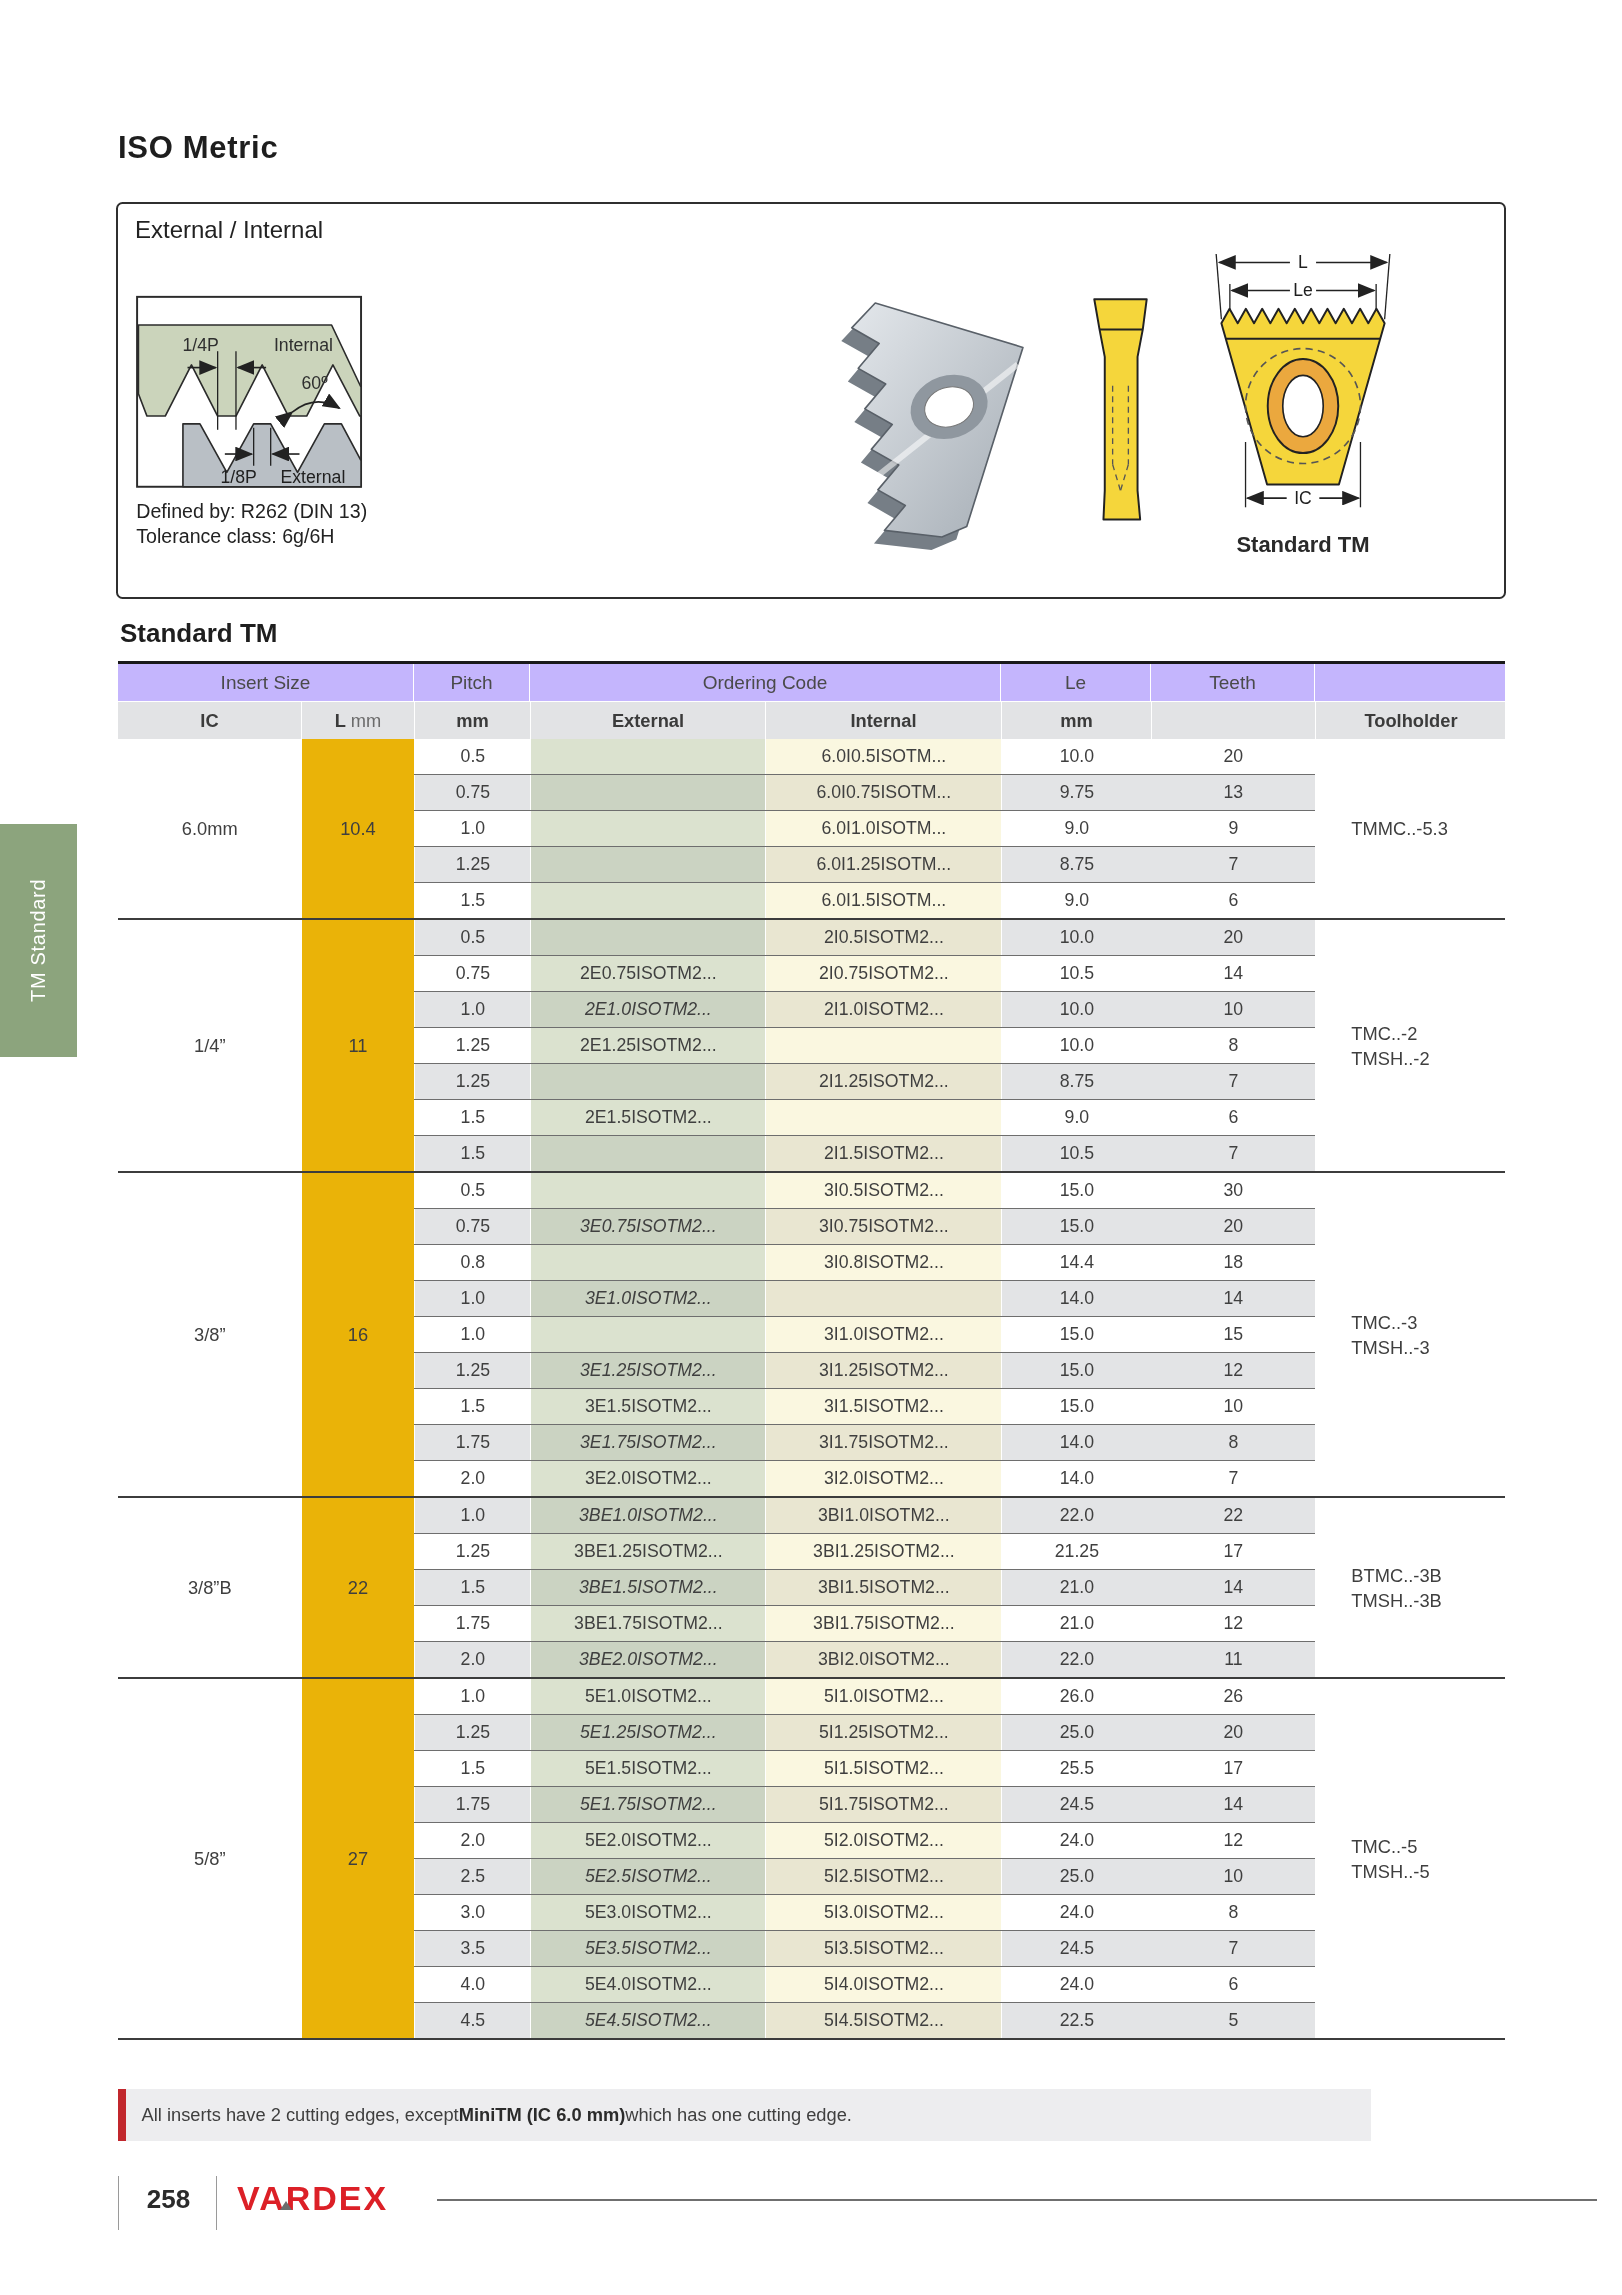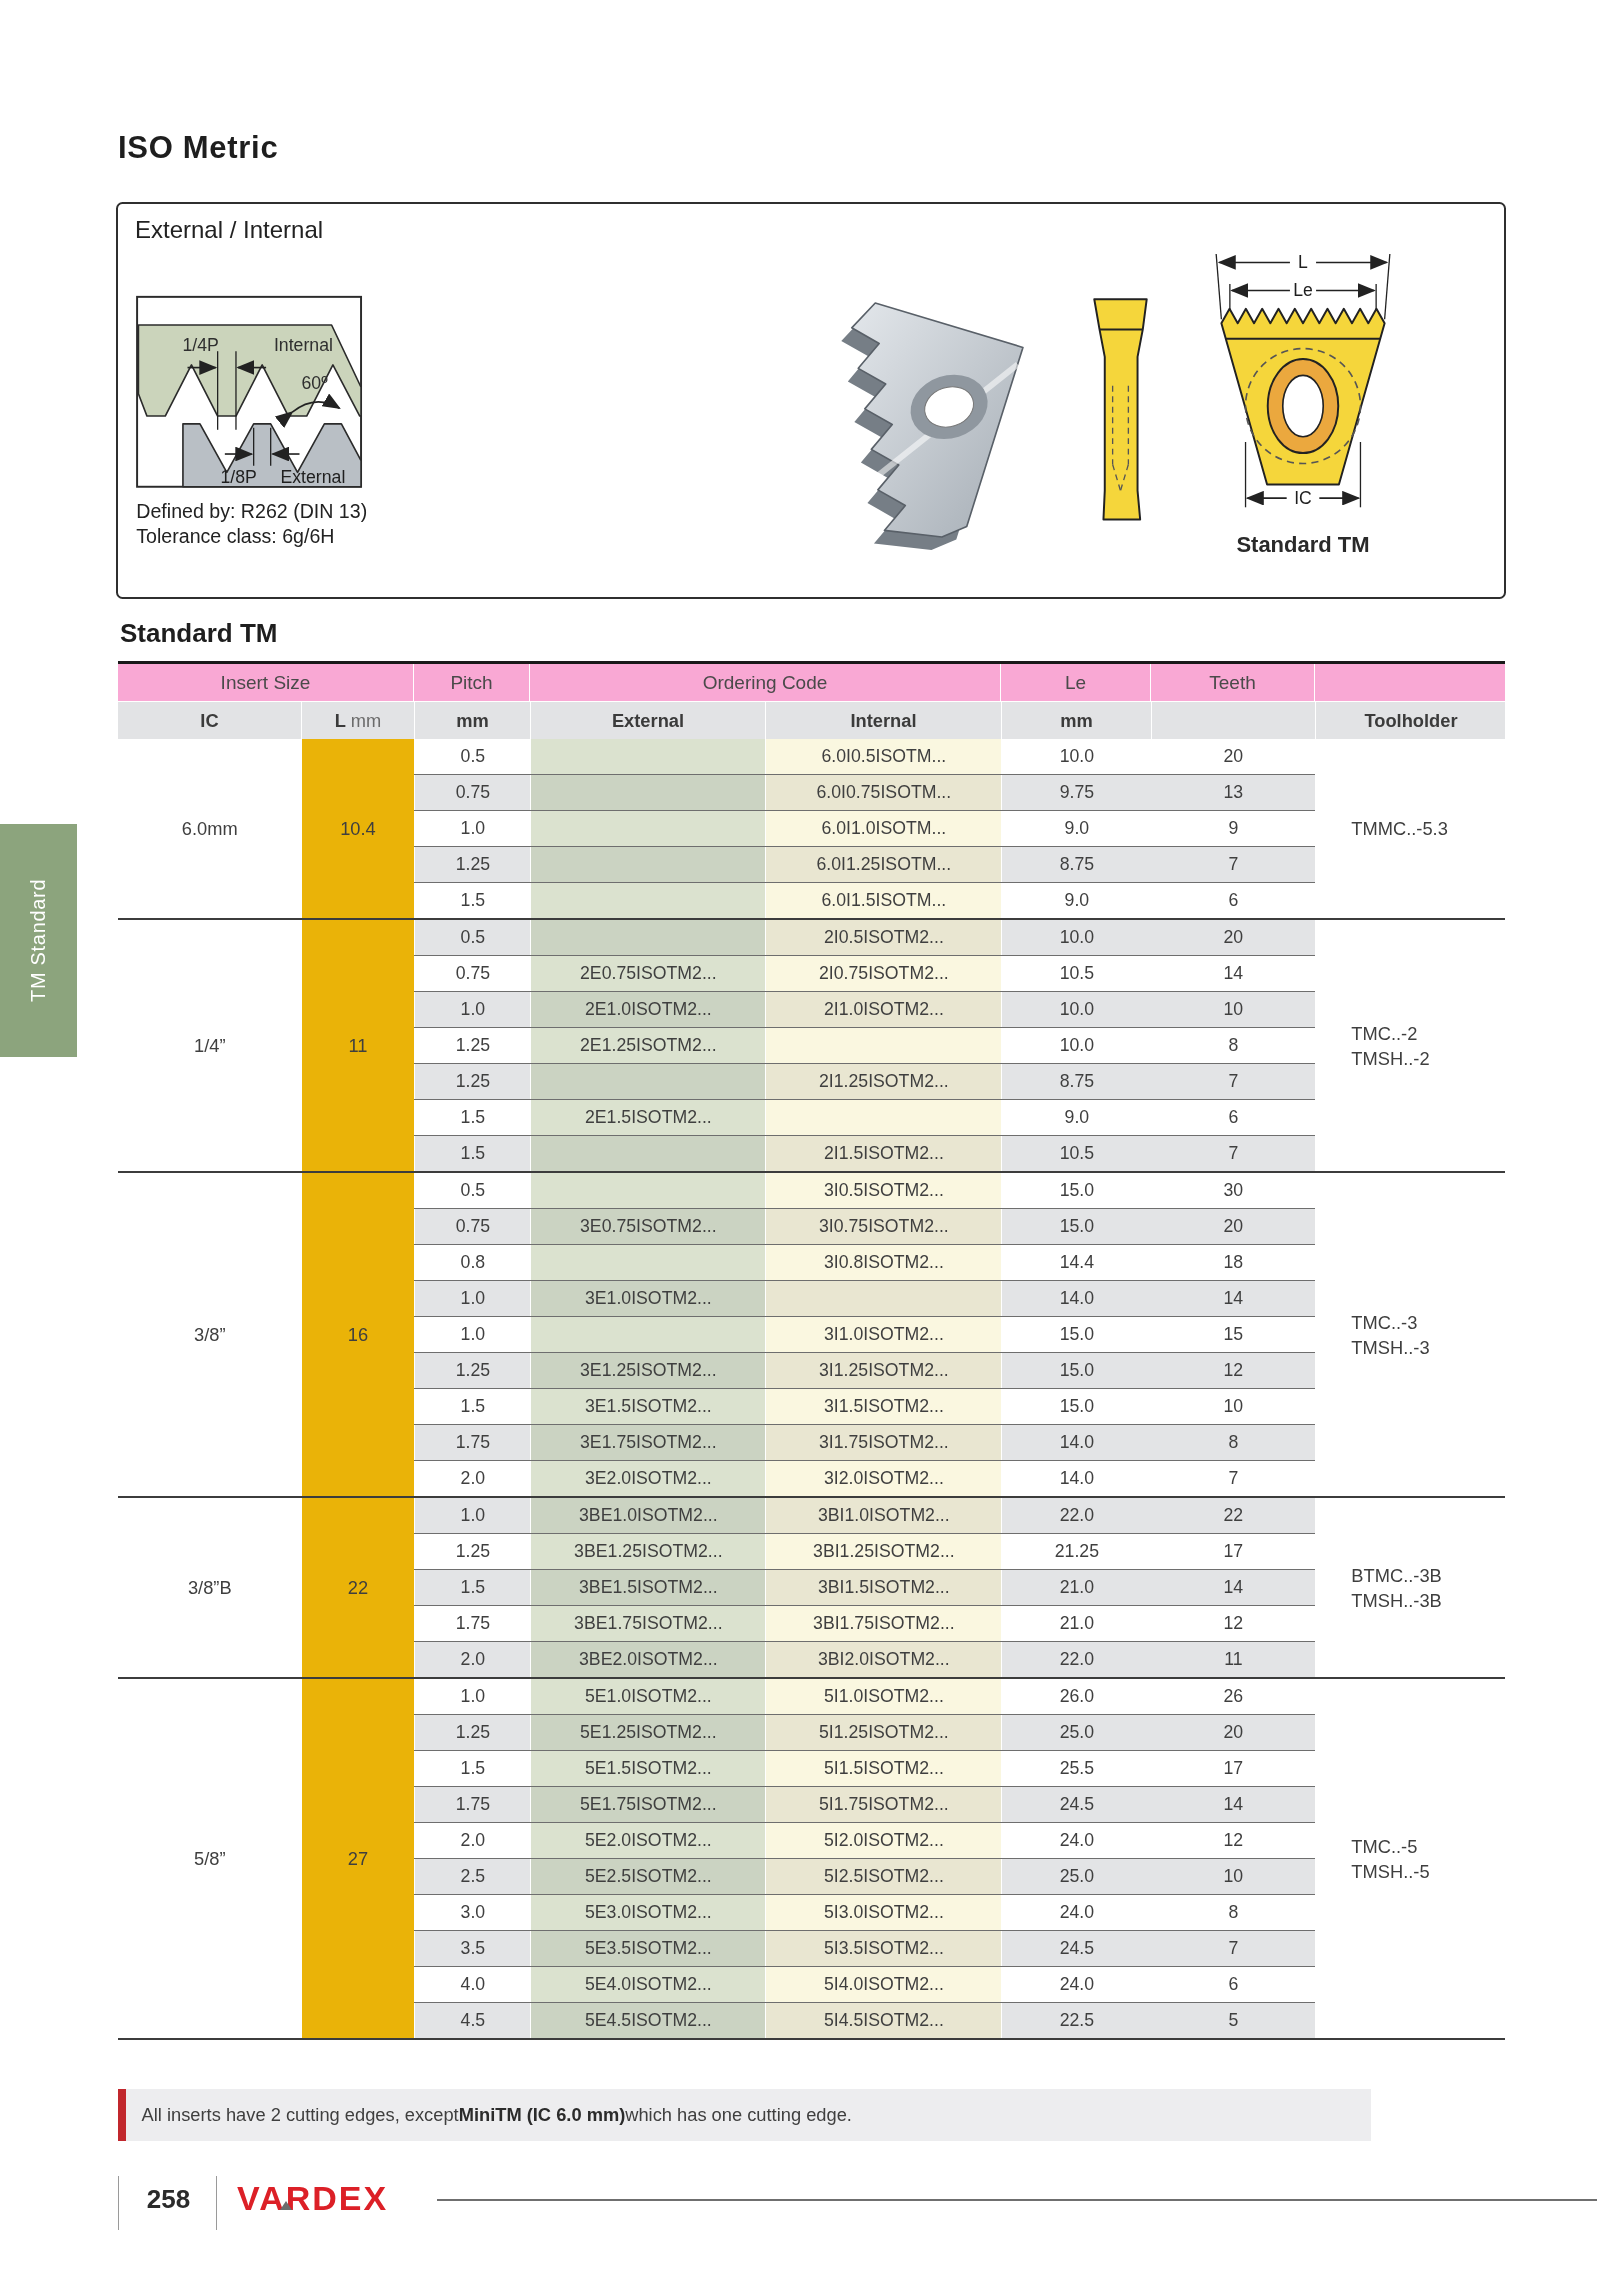--- a/index.html
+++ b/index.html
@@ -25,21 +25,21 @@
 
   
   .side-tab{position:absolute;left:0;top:824px;width:77px;height:233px;background:#8ca47d;}
   .side-tab span{position:absolute;left:0;top:0;width:77px;height:233px;display:flex;align-items:center;justify-content:center;
                  writing-mode:vertical-rl;transform:rotate(180deg);color:#fff;font-size:20px;letter-spacing:0.7px;}
 
   
   .std-table{position:absolute;left:118px;top:661px;width:1387px;
              border-top:3.3px solid #191919;border-bottom:2px solid #3c3c3c;}
   .thead1{display:grid;grid-template-columns:296px 116px 471px 150px 164px 190px;height:38px;
-          background:#f9a8d4;border-bottom:1.3px solid #fff;box-sizing:border-box;}
+          background:#c4b5fd;border-bottom:1.3px solid #fff;box-sizing:border-box;}
   .thead1 div{font-size:19px;color:#4a4a4a;text-align:center;line-height:37px;border-right:1.3px solid #fff;box-sizing:border-box;}
   .thead1 div:last-child{border-right:none;}
   .thead2{display:grid;grid-template-columns:184px 113px 116px 235px 236px 150px 164px 190px;height:37px;
           background:#e2e3e5;}
   .thead2 div{font-size:18.3px;font-weight:bold;color:#3b3b3b;text-align:center;line-height:37px;
               border-right:1.3px solid #fff;box-sizing:border-box;}
   .thead2 div:last-child{border-right:none;}
   .thead2 .unit{font-weight:normal;color:#6b6b6b;}
   .tgroup{display:flex;}
   .tgroup + .tgroup{border-top:2px solid #3c3c3c;}
@@ -50,21 +50,21 @@
   .rows{width:901px;}
   .trow{display:flex;height:35px;line-height:35px;}
   .trow + .trow{border-top:1.3px solid #6e6e6e;}
   .trow div{text-align:center;font-size:17.7px;color:#3f3f3f;box-sizing:border-box;}
   .c-pitch{width:116px;border-left:1.3px solid #fff;}
   .c-ext{width:235px;border-left:1.3px solid #fff;background:#dbe2cf;}
   .c-int{width:236px;border-left:1.3px solid #fff;background:#faf7e0;}
   .c-le{width:150px;border-left:1.3px solid #fff;}
   .c-teeth{width:164px;}
   .trow.even .c-pitch,.trow.even .c-le,.trow.even .c-teeth{background:#e3e4e6;}
-  .trow.even .c-ext{background:#cbd3c2;}
+  .trow.even .c-ext{background:#cbd3c2;font-style:italic;}
   .trow.even .c-int{background:#e9e6d1;}
 
   
   .note{position:absolute;left:118px;top:2089px;width:1253px;height:52px;background:#ededef;box-sizing:border-box;}
   .note-red{position:absolute;left:0;top:0;width:7.9px;height:52px;background:#c1272d;}
   .note-text{position:absolute;left:23.6px;top:0;height:52px;display:flex;align-items:center;font-size:18.3px;color:#3f3f3f;}
   .note-text b{color:#2b2b2b;}
 
   
   .f-vline{position:absolute;width:1.3px;height:54px;background:#9a9a9a;top:2176px;}

